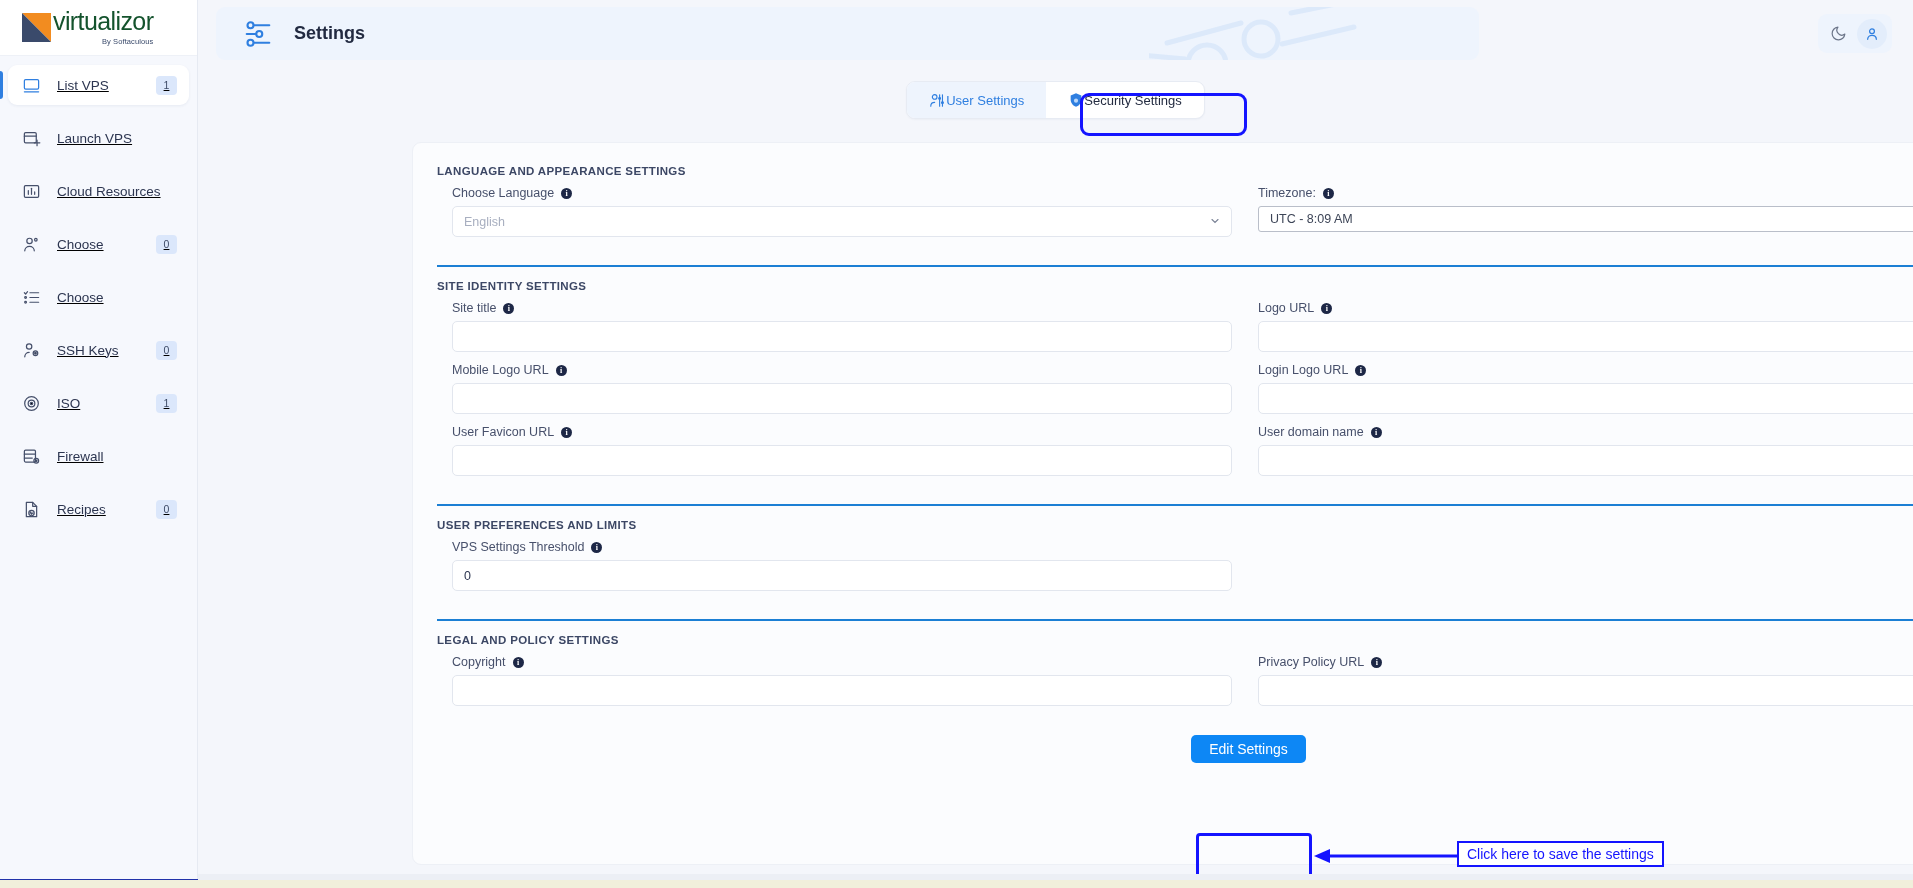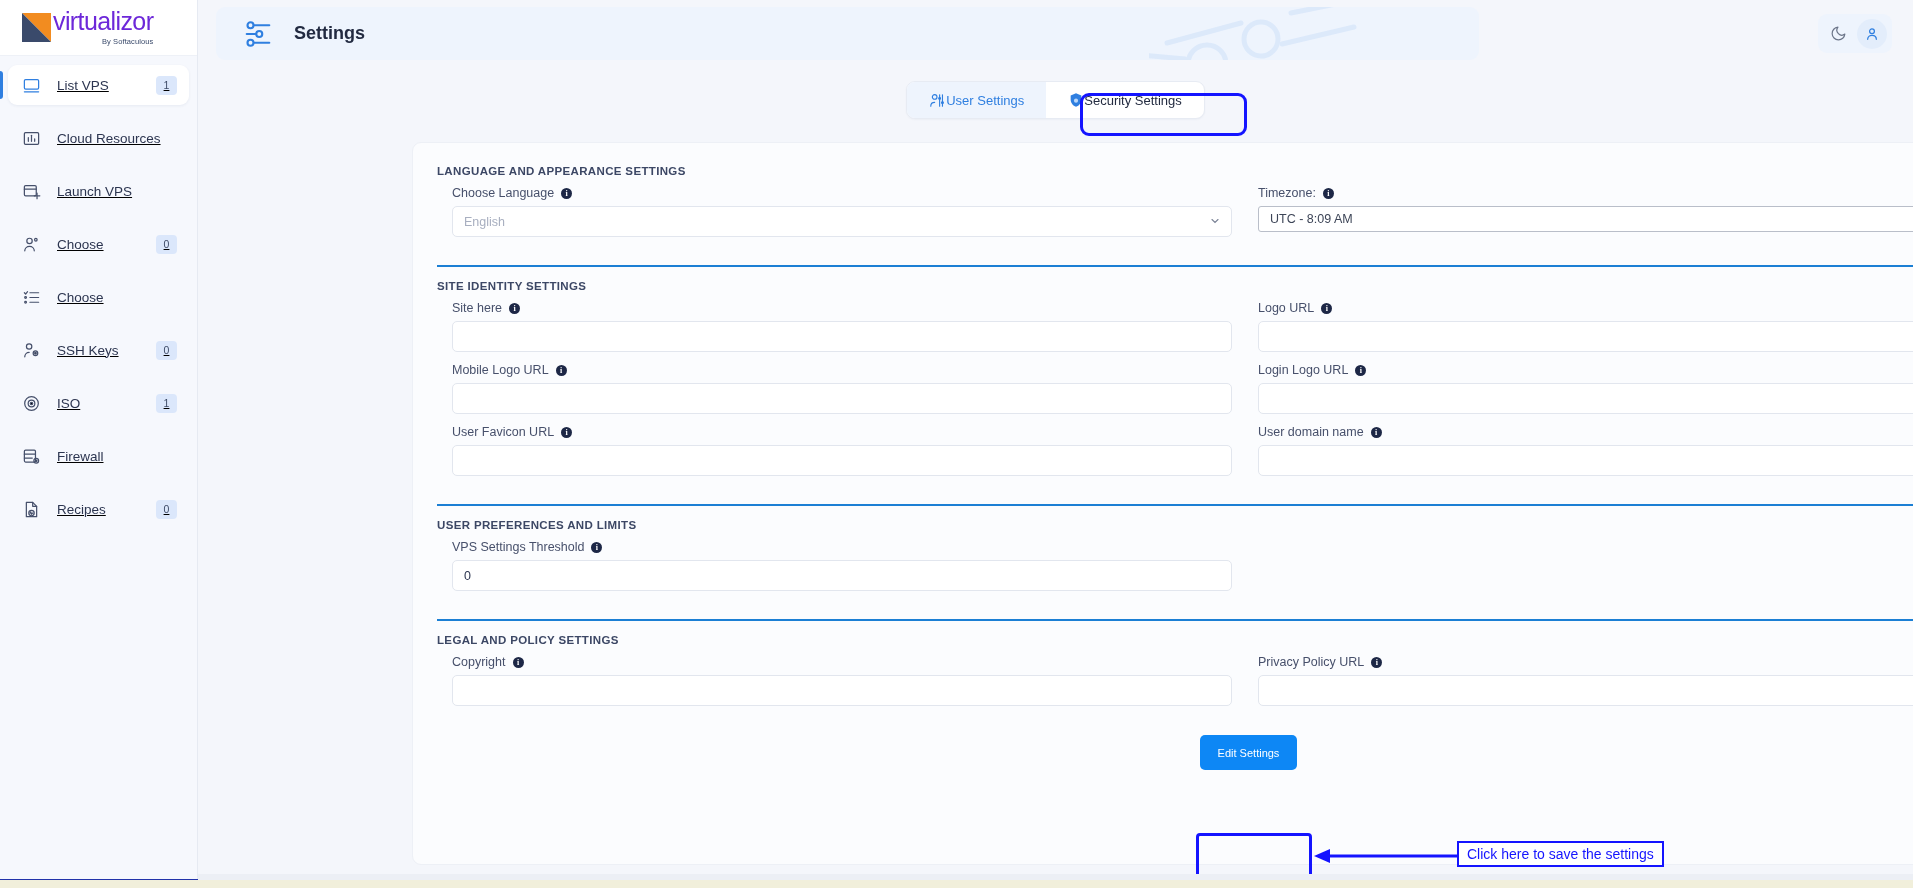--- a/index.html
+++ b/index.html
@@ -28,21 +28,21 @@
     position: absolute; inset: 0;
     background: #f28c20;
     clip-path: polygon(0 0, 100% 0, 100% 100%);
   }
   .logo-mark .tri-n {
     position: absolute; inset: 0;
     background: #3a4a6b;
     clip-path: polygon(0 0, 0 100%, 100% 100%);
   }
   .logo-txt { margin-left: 2px; display: flex; flex-direction: column; line-height: 1; }
-  .logo-name { font-size: 25px; color: #6d28d9; letter-spacing: -.6px; font-weight: 400; }
+  .logo-name { font-size: 25px; color: #14532d; letter-spacing: -.6px; font-weight: 400; }
   .logo-sub { font-size: 7.5px; color: #3a4a6b; text-align: right; margin-top: 4px; letter-spacing: .1px; }
 
   .nav { padding: 9px 8px 0 8px; display: flex; flex-direction: column; gap: 13px; text-decoration: underline; }
   .nav-item {
     position: relative;
     height: 40px; border-radius: 9px;
     display: flex; align-items: center;
     padding: 0 12px 0 13px;
     cursor: pointer;
   }
@@ -147,22 +147,22 @@
     position: absolute; right: 11px; top: 50%; transform: translateY(-50%);
     pointer-events: none; color: #7a8296;
   }
   .f-input.select-lang { height: 31px; color: #a8afc0; }
   .f-input.select-tz { height: 26px; border: 1px solid #b9bec9; border-radius: 3px; color: #3d4557; }
 
   
   .btn-row { display: flex; justify-content: center; margin-top: 18px; }
   .btn-primary {
     background: #0d87f5; color: #ffffff; border: none;
-    border-radius: 5px; height: 35px; padding: 0 18px;
-    font-size: 11px; cursor: pointer;
+    border-radius: 5px; height: 28px; padding: 0 18px;
+    font-size: 14px; cursor: pointer;
     font-family: "Liberation Sans", sans-serif;
   }
   .ann-box {
     position: absolute; left: 998px; top: 833px;
     width: 116px; height: 48px;
     border: 3px solid #1414ff; border-radius: 4px;
     background: transparent; pointer-events: none;
   }
   .ann-label {
     position: absolute; left: 1259px; top: 841px;
@@ -204,38 +204,38 @@
               <rect x="3" y="4.5" width="18" height="12" rx="1.6"></rect>
               <line x1="3" y1="20" x2="21" y2="20"></line>
             </svg>
           </span>
           <span class="nav-label">List VPS</span>
           <span class="nav-badge">1</span>
         </div>
         <div class="nav-item">
           <span class="nav-ico">
             <svg width="19" height="19" viewBox="0 0 24 24" fill="none" stroke="#46506b" stroke-width="1.55" stroke-linecap="round" stroke-linejoin="round">
+              <rect x="3" y="4.5" width="15" height="13" rx="1.6"></rect>
+              <line x1="3" y1="9" x2="18" y2="9"></line>
+              <line x1="19" y1="14" x2="19" y2="21"></line>
+              <line x1="15.5" y1="17.5" x2="22.5" y2="17.5"></line>
+            </svg>
+          </span>
+          <span class="nav-label">Launch VPS</span>
+        </div>
+        <div class="nav-item">
+          <span class="nav-ico">
+            <svg width="19" height="19" viewBox="0 0 24 24" fill="none" stroke="#46506b" stroke-width="1.55" stroke-linecap="round" stroke-linejoin="round">
               <rect x="3" y="4.5" width="18" height="15" rx="1.4"></rect>
               <line x1="8" y1="15.5" x2="8" y2="11"></line>
               <line x1="12" y1="15.5" x2="12" y2="8"></line>
               <line x1="16" y1="15.5" x2="16" y2="12.5"></line>
             </svg>
           </span>
           <span class="nav-label">Cloud Resources</span>
-        </div>
-        <div class="nav-item">
-          <span class="nav-ico">
-            <svg width="19" height="19" viewBox="0 0 24 24" fill="none" stroke="#46506b" stroke-width="1.55" stroke-linecap="round" stroke-linejoin="round">
-              <rect x="3" y="4.5" width="15" height="13" rx="1.6"></rect>
-              <line x1="3" y1="9" x2="18" y2="9"></line>
-              <line x1="19" y1="14" x2="19" y2="21"></line>
-              <line x1="15.5" y1="17.5" x2="22.5" y2="17.5"></line>
-            </svg>
-          </span>
-          <span class="nav-label">Launch VPS</span>
         </div>
         <div class="nav-item">
           <span class="nav-ico">
             <svg width="19" height="19" viewBox="0 0 24 24" fill="none" stroke="#46506b" stroke-width="1.55" stroke-linecap="round" stroke-linejoin="round">
               <circle cx="9.5" cy="7.5" r="3.4"></circle>
               <path d="M3.5 20c0-3.4 2.7-5.6 6-5.6s6 2.2 6 5.6"></path>
               <circle cx="17.5" cy="6" r="1.6"></circle>
             </svg>
           </span>
           <span class="nav-label">Choose</span>
@@ -390,21 +390,21 @@
               </div>
               <div class="f-select-wrap"><input class="f-input select-tz" readonly="" value="UTC - 8:09 AM" style=""></div>
             </div>
           </div>
         </div>
         <div class="divider"></div>
         <div class="sec-title">SITE IDENTITY SETTINGS</div>
         <div class="grid2">
           <div class="col">
             <div class="field"><div class="f-label">
-                <span>Site here</span>
+                <span>Site title</span>
                 <span class="info-ico">i</span>
               </div><input class="f-input tall" placeholder="" style=""></div>
             <div class="field"><div class="f-label">
                 <span>Mobile Logo URL</span>
                 <span class="info-ico">i</span>
               </div><input class="f-input tall" placeholder="" style=""></div>
             <div class="field"><div class="f-label">
                 <span>User Favicon URL</span>
                 <span class="info-ico">i</span>
               </div><input class="f-input tall" placeholder="" style=""></div>

